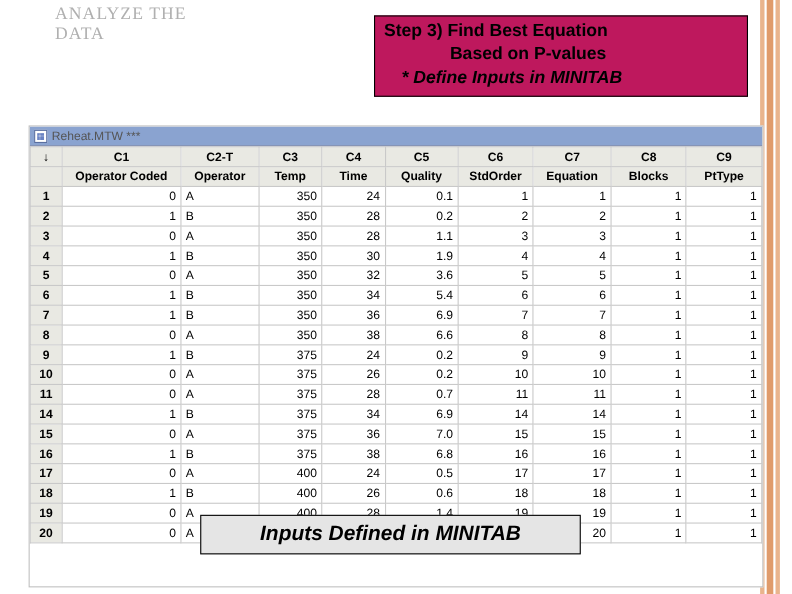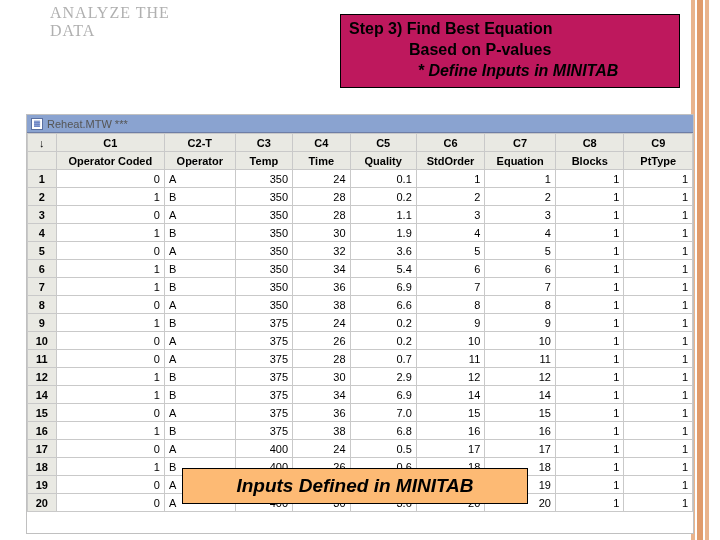--- a/index.html
+++ b/index.html
@@ -42,21 +42,21 @@
     width: 340px;
     border: 1px solid #000;
     background: #be185d;
     padding: 4px 8px 6px 8px;
     font-family: Arial, sans-serif;
     font-size: 16px;
     line-height: 1.3;
   }
   .callout .l1 { font-weight: bold; }
   .callout .l2 { font-weight: bold; padding-left: 60px; }
-  .callout .l3 { font-style: italic; padding-left: 16px; font-weight: bold; text-align: center; }
+  .callout .l3 { font-style: italic; padding-left: 16px; font-weight: bold; }
   .minitab-frame {
     position: absolute;
     top: 114px;
     left: 26px;
     width: 668px;
     height: 420px;
     border: 1px solid #c0c0c0;
     background: #fff;
     font-family: Arial, sans-serif;
     overflow: hidden;
@@ -116,21 +116,21 @@
   .col-std { width: 62px; }
   .col-run { width: 64px; }
   .col-blk { width: 62px; }
   .col-pt  { width: 62px; }
   .overlay-box {
     position: absolute;
     top: 468px;
     left: 182px;
     width: 346px;
     border: 1px solid #000;
-    background: #fdba74;
+    background: #e5e5e5;
     font-family: Arial, sans-serif;
     font-weight: bold;
     font-style: italic;
     font-size: 19px;
     text-align: center;
     padding: 6px 4px;
   }
 </style>
 </head>
 <body>
@@ -322,32 +322,20 @@
             <td class="left">A</td>
             <td>375</td>
             <td>28</td>
             <td>0.7</td>
             <td>11</td>
             <td>11</td>
             <td>1</td>
             <td>1</td>
           </tr>
           <tr>
-            <th class="rowhead">12</th>
-            <td>1</td>
-            <td class="left">B</td>
-            <td>375</td>
-            <td>30</td>
-            <td>2.9</td>
-            <td>12</td>
-            <td>12</td>
-            <td>1</td>
-            <td>1</td>
-          </tr>
-          <tr>
             <th class="rowhead">14</th>
             <td>1</td>
             <td class="left">B</td>
             <td>375</td>
             <td>34</td>
             <td>6.9</td>
             <td>14</td>
             <td>14</td>
             <td>1</td>
             <td>1</td>

